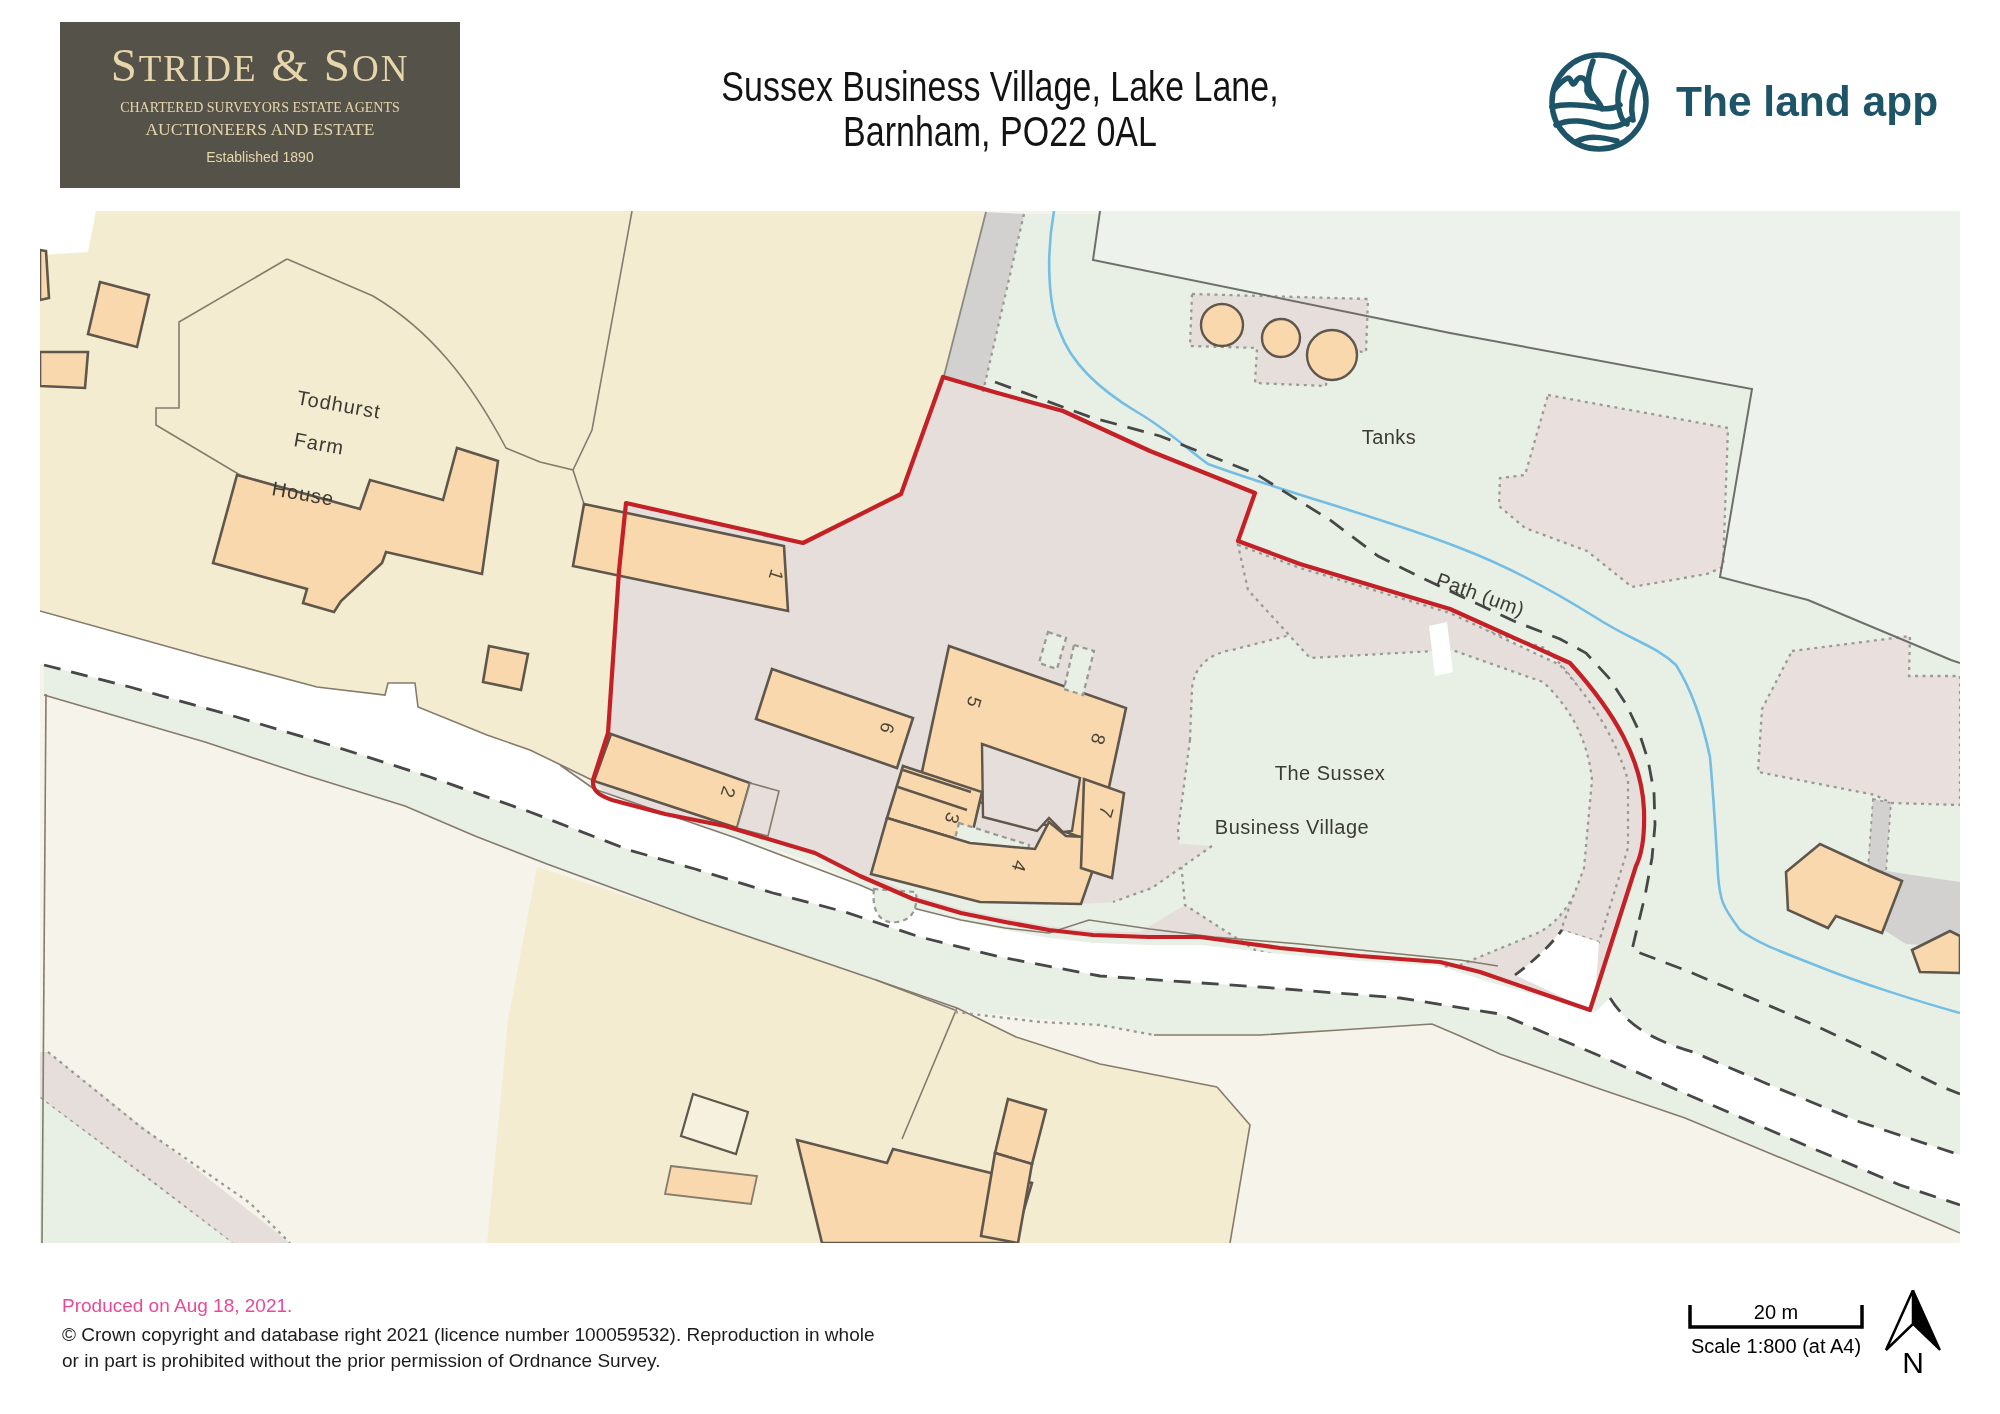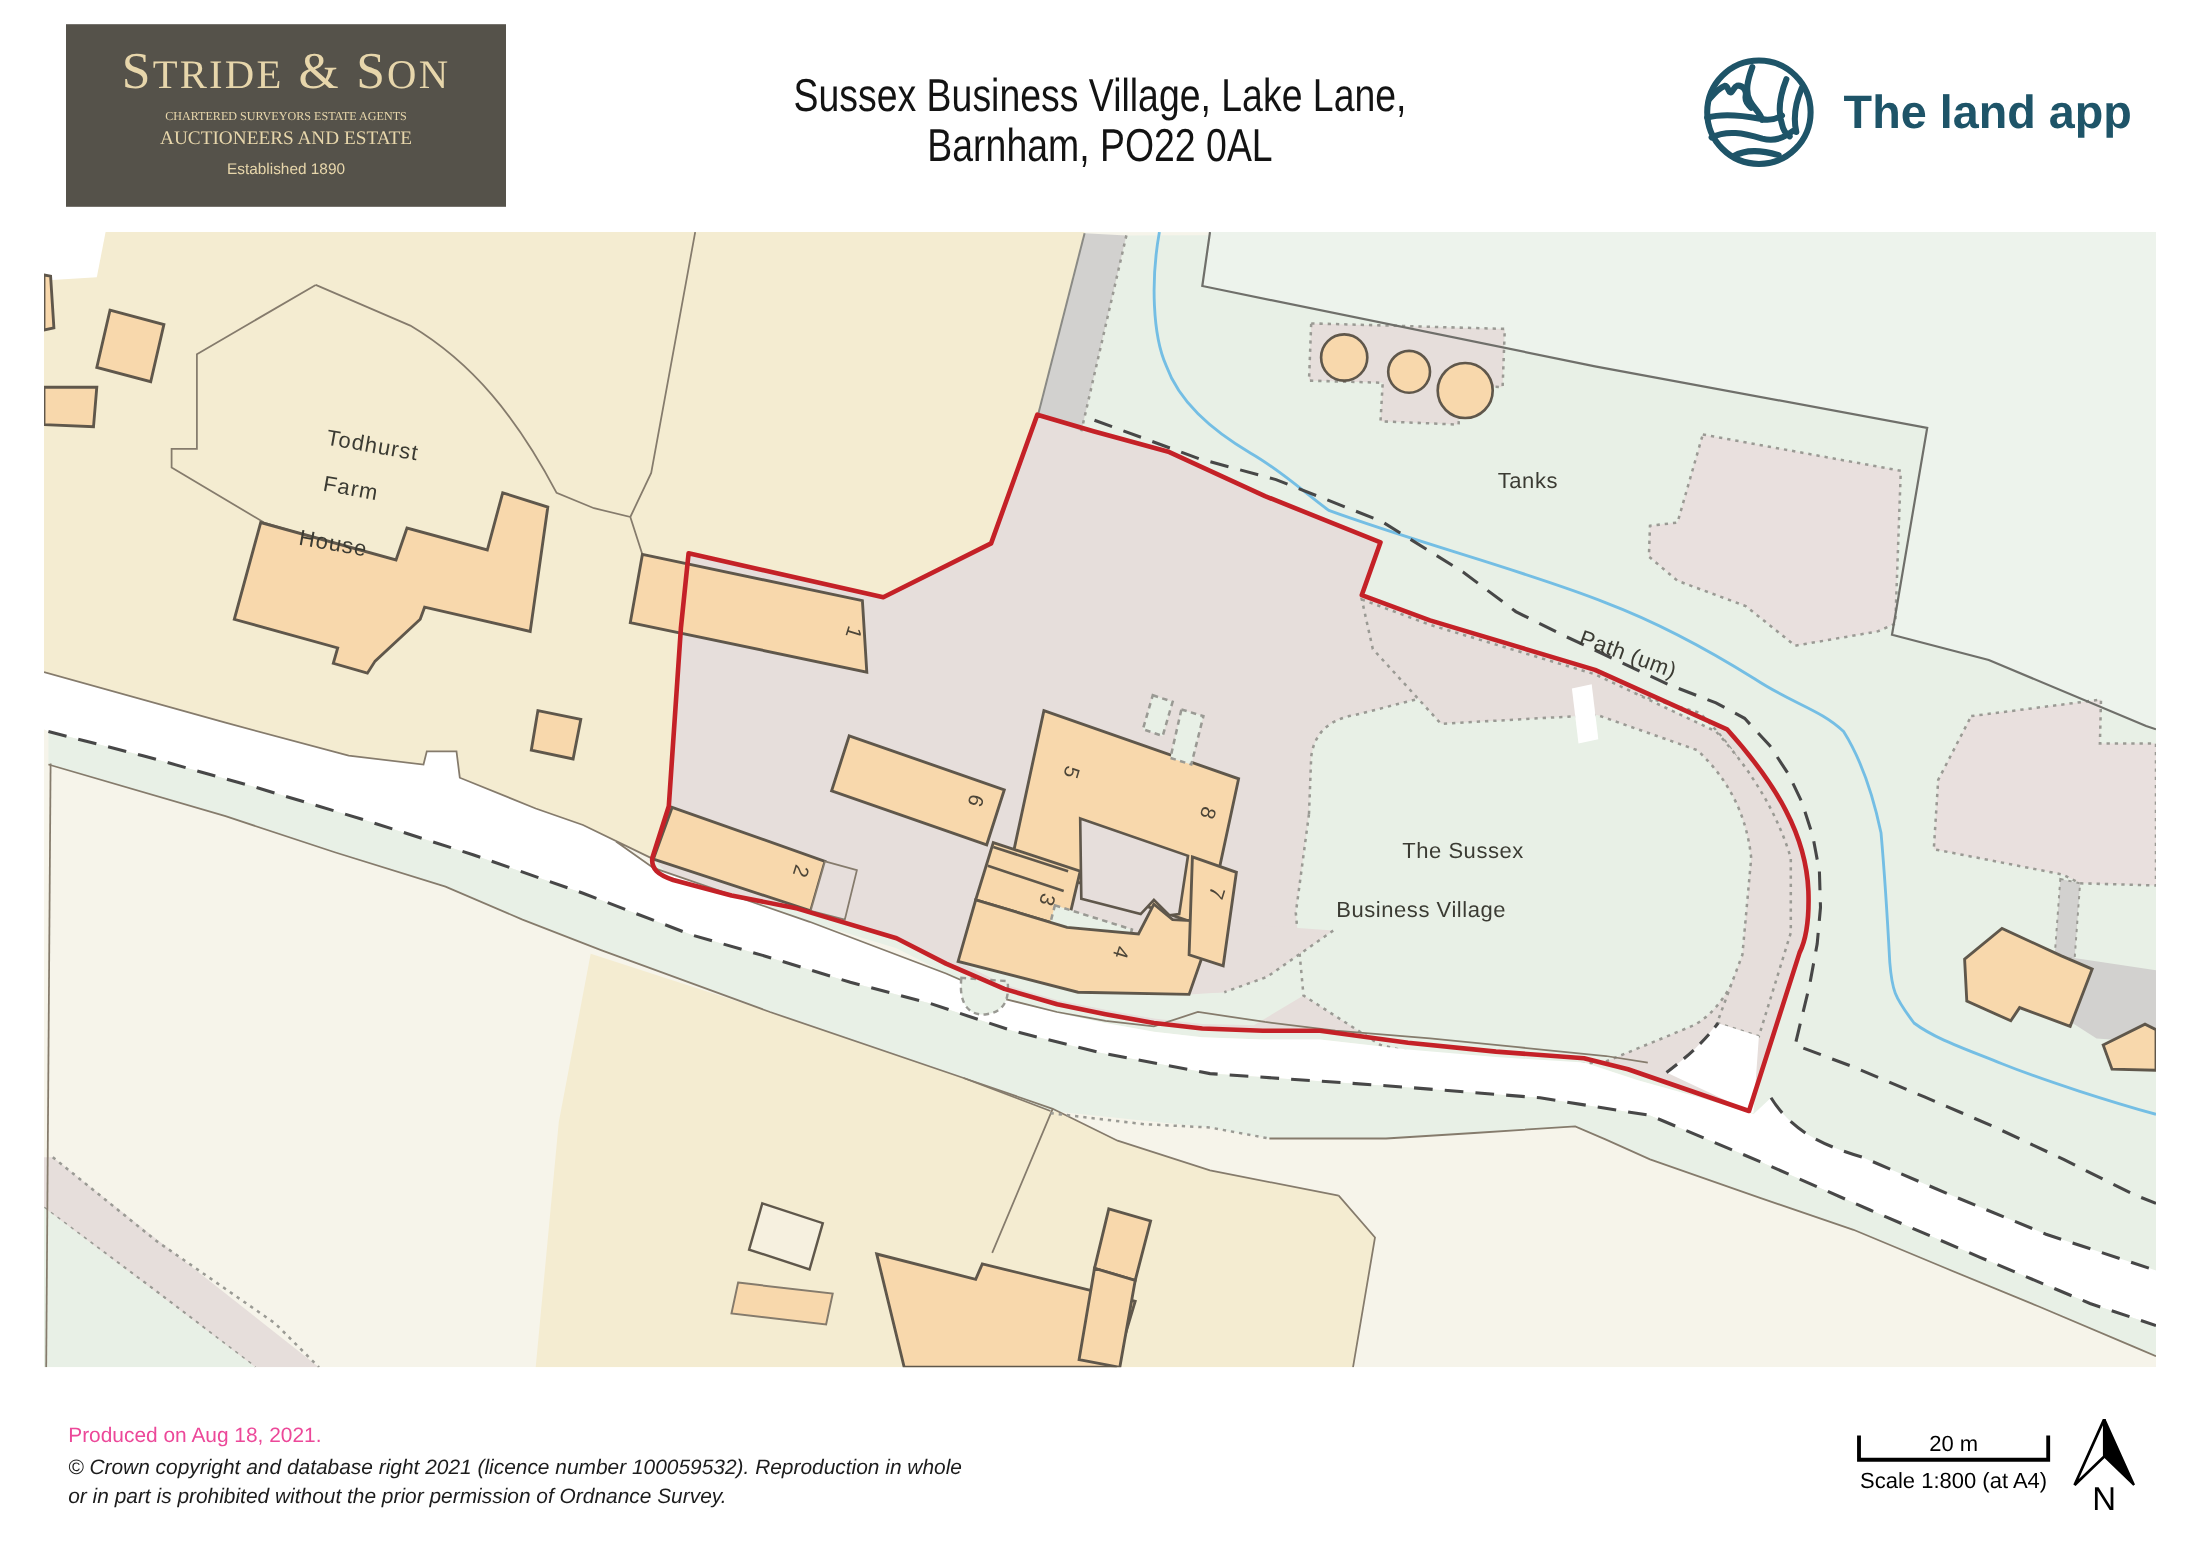--- a/index.html
+++ b/index.html
@@ -6,21 +6,21 @@
   .page{position:relative;width:2000px;height:1414px;background:#ffffff;overflow:hidden;
         font-family:"Liberation Sans", sans-serif;border-radius:11px;}
   .abs{position:absolute;}
 </style>
 </head>
 <body>
 <div class="page">
 
 <div class="abs" style="left:60px;top:22px;width:400px;height:166px;background:#55524a;color:#e7d6ab;text-align:center;">
   <div style="font-family:'Liberation Serif',serif;font-size:47px;letter-spacing:2px;margin-top:16px;">S<span style="font-size:37px;">TRIDE</span> &amp; S<span style="font-size:37px;">ON</span></div>
-  <div style="font-family:'Liberation Serif',serif;font-size:11px;margin-top:8px;">CHARTERED SURVEYORS ESTATE AGENTS</div>
+  <div style="font-family:'Liberation Serif',serif;font-size:14px;margin-top:8px;">CHARTERED SURVEYORS ESTATE AGENTS</div>
   <div style="font-family:'Liberation Serif',serif;font-size:17.5px;margin-top:3px;">AUCTIONEERS AND ESTATE</div>
   <div style="font-size:14px;margin-top:9px;">Established 1890</div>
 </div>
 
 <div class="abs" style="left:600px;top:64px;width:800px;text-align:center;font-size:42px;color:#131313;line-height:45px;transform:scaleX(0.81);">Sussex Business Village, Lake Lane,<br>Barnham, PO22 0AL</div>
 
 <svg class="abs" style="left:1540px;top:35px;" width="420" height="135" viewBox="0 0 420 135">
 
   <g stroke="#1e5468" fill="none" stroke-width="5.5" stroke-linecap="round">
     <circle cx="59" cy="67" r="47"></circle>
@@ -204,21 +204,21 @@
 
 <text x="881" y="726" transform="rotate(107 881 726)" font-size="19" fill="#4c4538" text-anchor="middle">6</text>
 
 <text x="1100" y="810" transform="rotate(107 1100 810)" font-size="19" fill="#4c4538" text-anchor="middle">7</text>
 
 <text x="1092" y="737" transform="rotate(107 1092 737)" font-size="19" fill="#4c4538" text-anchor="middle">8</text>
 </svg>
 
 <div class="abs" style="left:62px;top:1295px;font-size:19px;color:#ec4899;">Produced on Aug 18, 2021.</div>
 
-<div class="abs" style="left:62px;top:1322px;width:940px;font-size:19px;line-height:26px;color:#1c1c1c;font-style:italic;">© Crown copyright and database right 2021 (licence number 100059532). Reproduction in whole<br>or in part is prohibited without the prior permission of Ordnance Survey.</div>
+<div class="abs" style="left:62px;top:1322px;width:940px;font-size:19px;line-height:26px;color:#1c1c1c;">© Crown copyright and database right 2021 (licence number 100059532). Reproduction in whole<br>or in part is prohibited without the prior permission of Ordnance Survey.</div>
 
 <svg class="abs" style="left:1680px;top:1290px;" width="300" height="120" viewBox="0 0 300 120">
   <path d="M10,15 L10,37 L182,37 L182,15" fill="none" stroke="#000" stroke-width="3.5"></path>
   <text x="96" y="29" font-size="20" fill="#000" text-anchor="middle">20 m</text>
   <text x="96" y="63" font-size="20" fill="#000" text-anchor="middle">Scale 1:800 (at A4)</text>
 
   <polygon points="233,0 206,60 233,34" fill="#ffffff" stroke="#000" stroke-width="2.5"></polygon>
   <polygon points="233,0 260,60 233,34" fill="#000000" stroke="#000" stroke-width="2"></polygon>
   <text x="233" y="83" font-size="30" fill="#000" text-anchor="middle">N</text>
 </svg>

